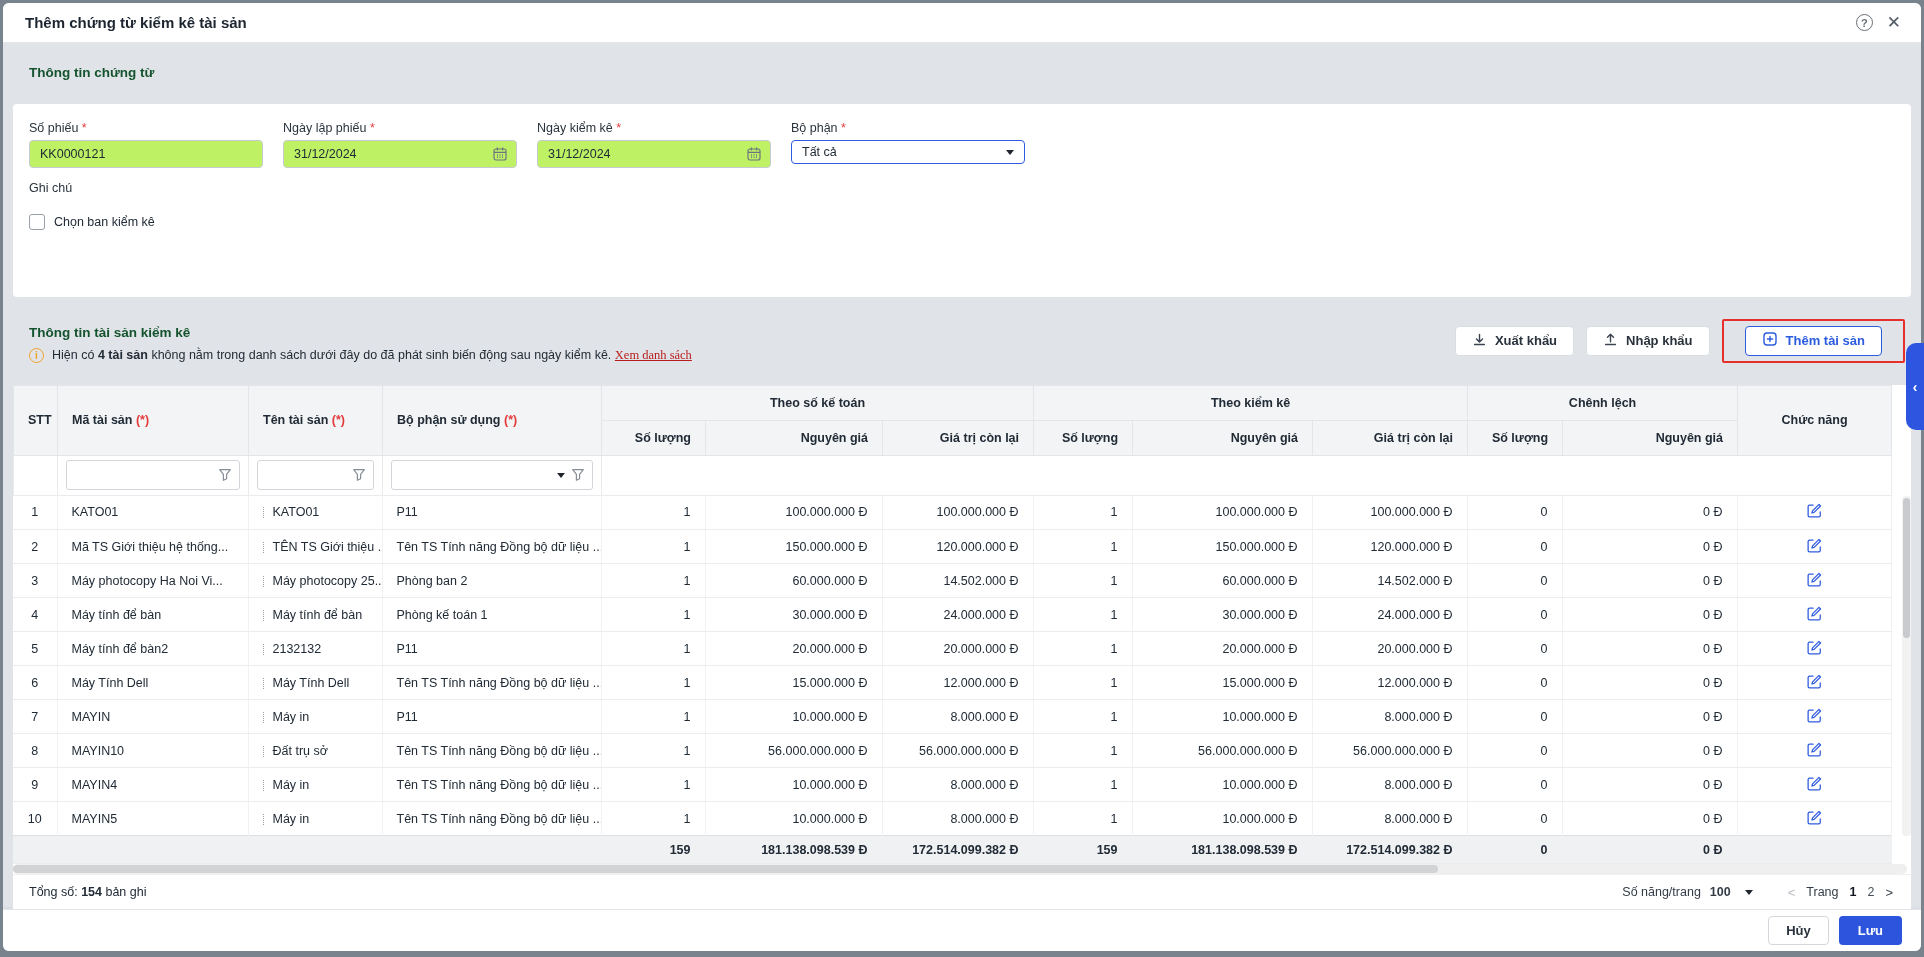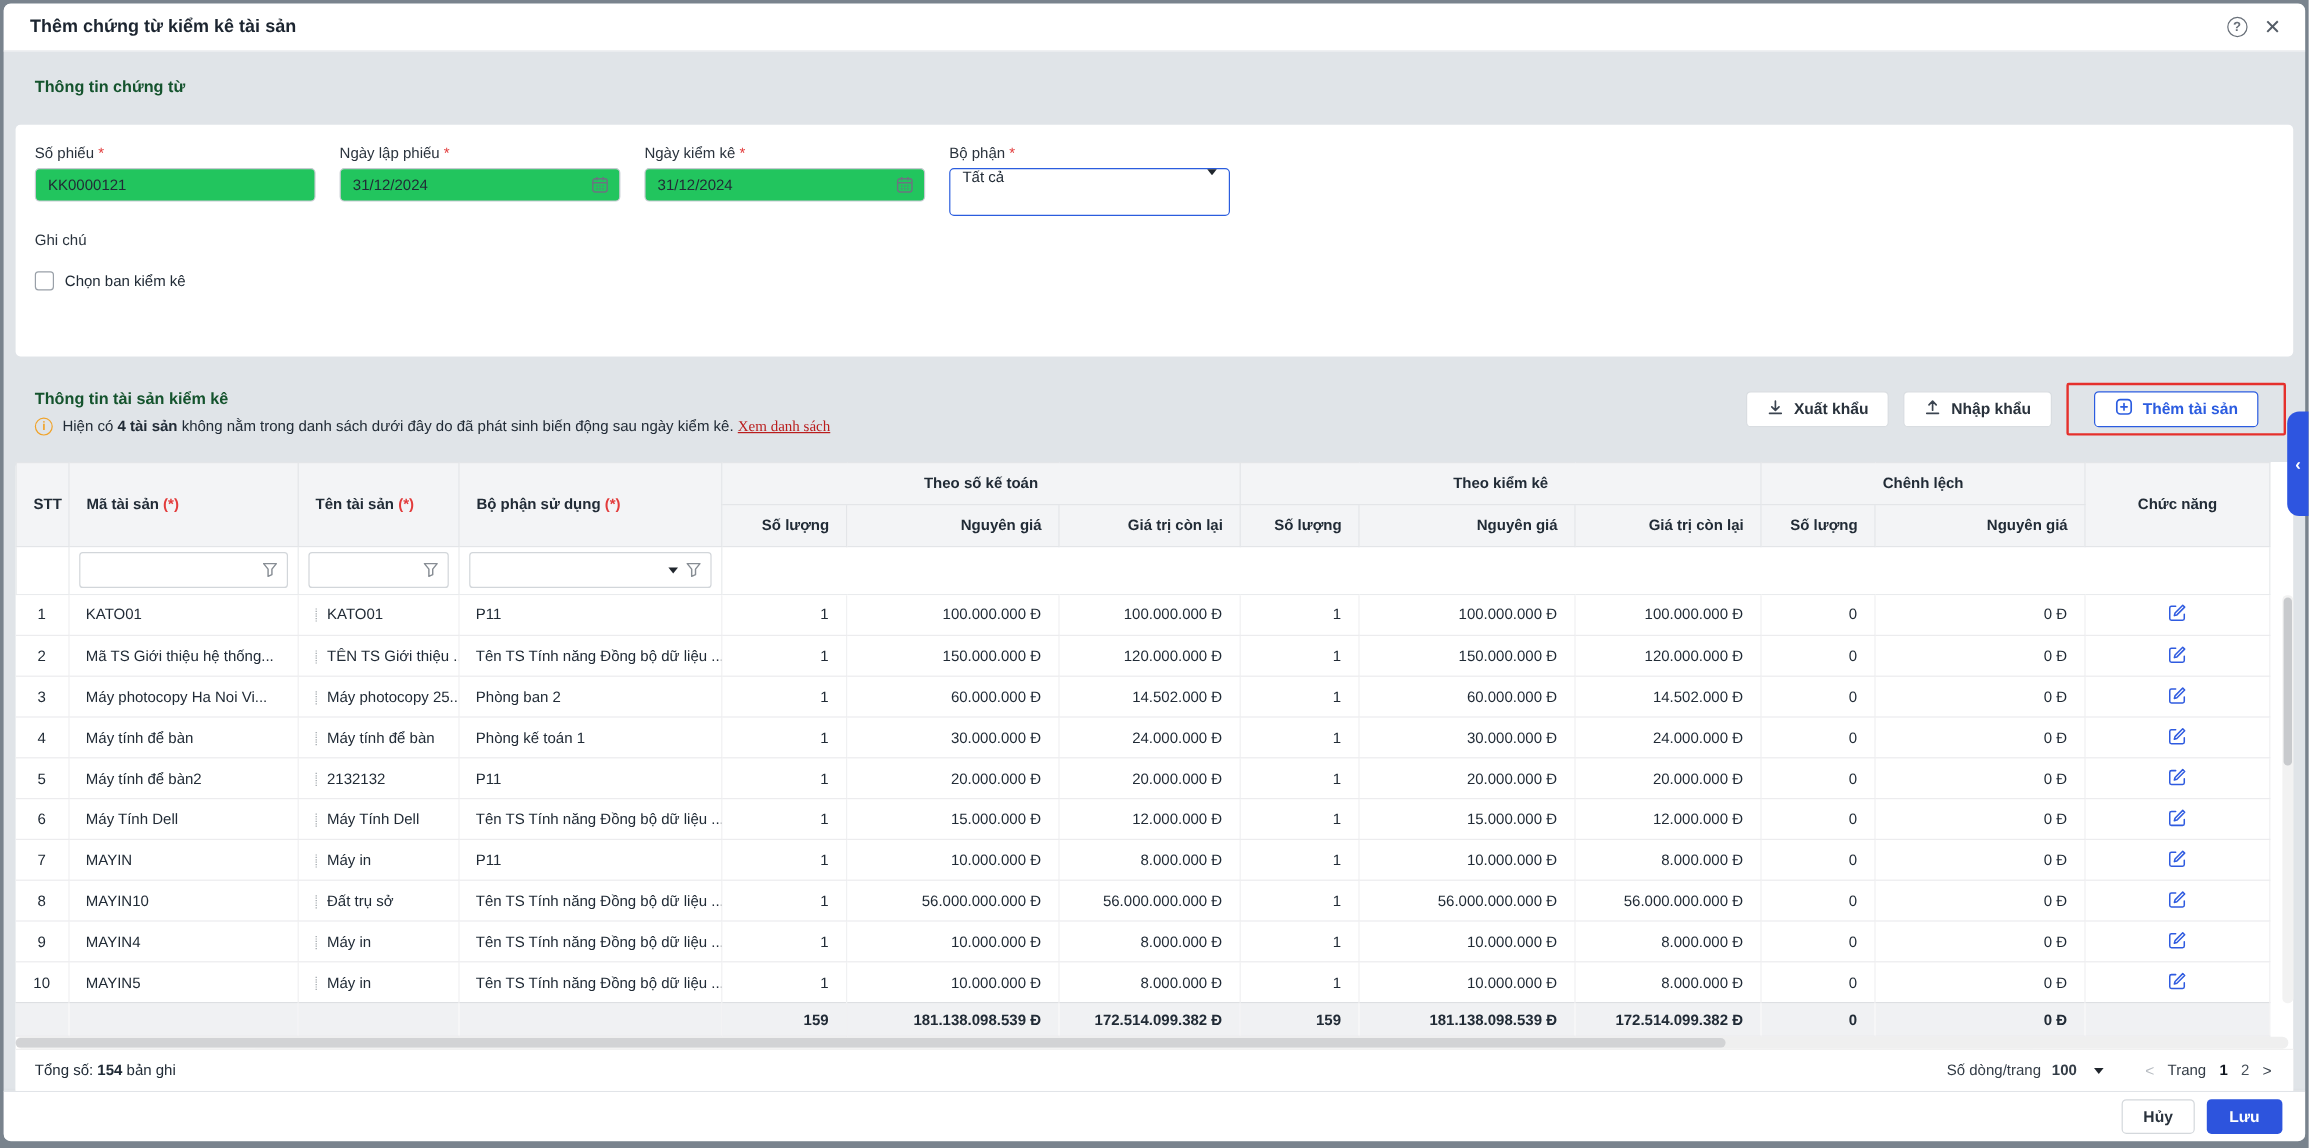--- a/index.html
+++ b/index.html
@@ -24,28 +24,28 @@
   .modal-body { flex:1 1 auto; padding:0 10px; display:flex; flex-direction:column; min-height:0; }
   .sec-title { font-size:13.5px; font-weight:bold; color:#14532d; margin:22px 16px 0; }
   .panel { background:#fff; border-radius:4px; }
 
   .form-panel { margin-top:24px; height:193px; padding:17px 16px 12px; display:flex; flex-direction:column; }
   .fields-row { display:flex; gap:20px; }
   .field { width:234px; }
   .field.wide { width:996px; margin-top:13px; }
   .field-label { font-size:12.5px; color:#2a333d; margin-bottom:5px; display:block; }
   .req { color:#e23b3b; }
-  .input { height:28px; border:1px solid #c6cbd1; border-radius:4px; background:#22c55e;
+  .input { height:28px; border:1px solid #c6cbd1; border-radius:4px; background:#bef264;
            display:flex; align-items:center; padding:0 10px; font-size:12.5px; color:#212b36; width:100%; }
   input.input { outline:none; }
   .input.slim { height:26px; }
   .input::placeholder { color:#b4bac1; }
   .input-wrap { position:relative; width:100%; }
   .input-wrap .icon-right { position:absolute; right:9px; top:50%; transform:translateY(-50%); display:flex; }
-  .select { height:40px; border:1.6px solid #2b5dde; border-radius:4px; display:flex; 
+  .select { height:24px; border:1.6px solid #2b5dde; border-radius:4px; display:flex; align-items:center;
             padding:0 10px; font-size:12.5px; cursor:pointer; justify-content:space-between; }
   .caret-down { width:0; height:0; border-left:4.5px solid transparent; border-right:4.5px solid transparent;
                 border-top:5.5px solid #20262d; }
   .checkbox-row { display:flex; align-items:center; gap:9px; margin-top:14px; cursor:pointer; }
   .cb-box { width:16px; height:16px; border:1.5px solid #99a0a8; border-radius:3px; background:#fff; }
   .cb-label { font-size:12.5px; color:#212b36; }
 
   
   .sec2-head { height:88px; display:flex; align-items:center; justify-content:space-between; padding:0 6px 0 0; }
   .sec2-left { padding:6px 0 0 16px; }
@@ -537,21 +537,21 @@
 
         <div class="hscroll">
           <div class="hscroll-thumb"></div>
         </div>
 
         <div class="records-bar">
           <div class="records-left">
             <span>Tổng số:</span> <b>154</b> <span>bản ghi</span>
           </div>
           <div class="records-right">
-            <span style="font-weight:normal;">Số dòng/trang</span>
+            <span style="font-weight:normal;">Số năng/trang</span>
             <span class="rpp-select">
               <span>100</span>
               <span class="caret-down"></span>
             </span>
             <span class="pager">
               <span class="pg-prev">&lt;</span>
               <span>Trang</span>
               <span class="pg-num current">1</span>
               <span class="pg-num">2</span>
               <span class="pg-next">&gt;</span>

